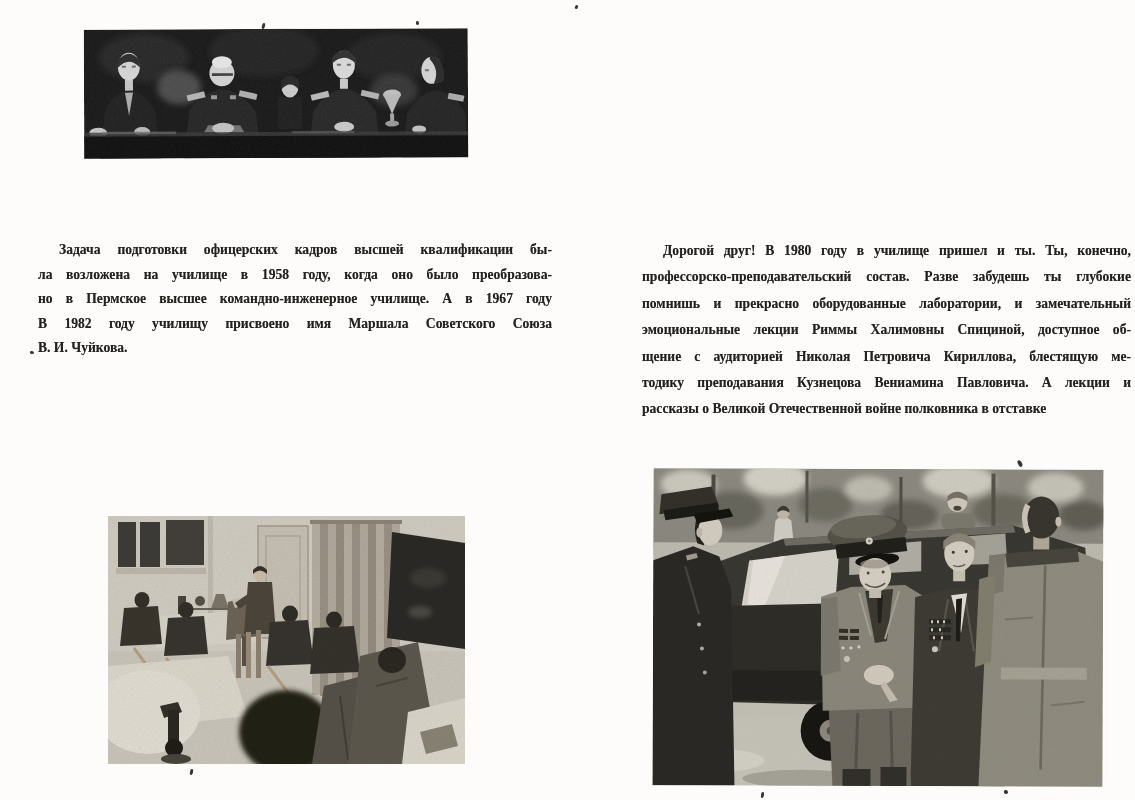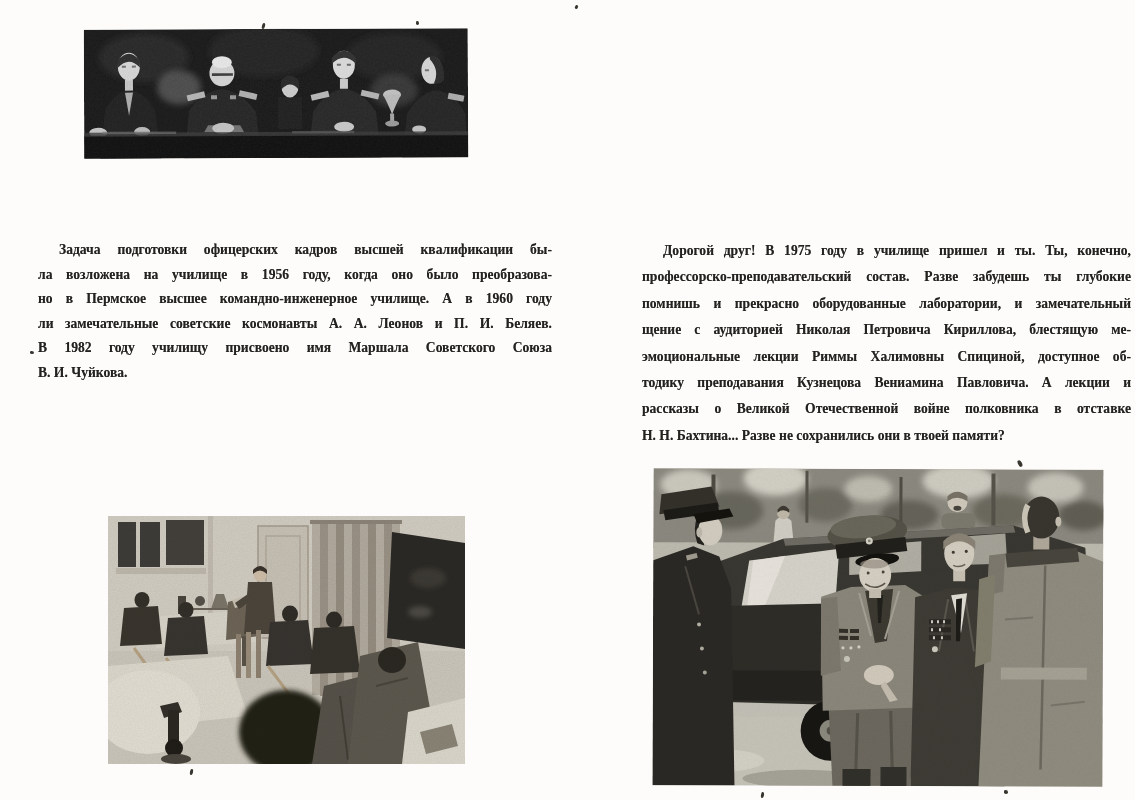--- a/index.html
+++ b/index.html
@@ -123,36 +123,34 @@
       <rect x="0" y="103" width="384" height="4" fill="#393939" opacity=".8"></rect>
       <rect x="18" y="102" width="74" height="2.6" fill="#777777" opacity=".6"></rect>
       <rect x="208" y="102" width="62" height="2.6" fill="#6d6d6d" opacity=".5"></rect>
       <rect width="384" height="129" filter="url(#n1)" opacity=".16"></rect>
       <rect width="384" height="129" filter="url(#n1b)" opacity=".12"></rect>
     </svg>
   </figure>
 
   <section class="textblock tb-left">
       <div class="tline">Задача подготовки офицерских кадров высшей квалификации бы-</div>
-      <div class="tline">ла возложена на училище в 1956 году, когда оно было преобразова-</div>
-      <div class="tline">но в Пермское высшее командно-инженерное училище. А в 1960 году</div>
-      <div class="tline">ли замечательные советские космонавты А. А. Леонов и П. И. Беляев.</div>
+      <div class="tline">ла возложена на училище в 1958 году, когда оно было преобразова-</div>
+      <div class="tline">но в Пермское высшее командно-инженерное училище. А в 1967 году</div>
       <div class="tline">В 1982 году училищу присвоено имя Маршала Советского Союза</div>
       <div class="tline">В. И. Чуйкова.</div>
     </section>
 
   <section class="textblock tb-right">
-      <div class="tline">Дорогой друг! В 1975 году в училище пришел и ты. Ты, конечно,</div>
+      <div class="tline">Дорогой друг! В 1980 году в училище пришел и ты. Ты, конечно,</div>
       <div class="tline">профессорско-преподавательский состав. Разве забудешь ты глубокие</div>
       <div class="tline">помнишь и прекрасно оборудованные лаборатории, и замечательный</div>
+      <div class="tline">эмоциональные лекции Риммы Халимовны Спициной, доступное об-</div>
       <div class="tline">щение с аудиторией Николая Петровича Кириллова, блестящую ме-</div>
-      <div class="tline">эмоциональные лекции Риммы Халимовны Спициной, доступное об-</div>
       <div class="tline">тодику преподавания Кузнецова Вениамина Павловича. А лекции и</div>
       <div class="tline">рассказы о Великой Отечественной войне полковника в отставке</div>
-      <div class="tline">Н. Н. Бахтина... Разве не сохранились они в твоей памяти?</div>
     </section>
 
   <figure class="photo ph-classroom">
     <svg viewBox="0 0 357 248" preserveAspectRatio="none">
       <defs>
         <filter id="b2" x="-30%" y="-30%" width="160%" height="160%">
             <feGaussianBlur stdDeviation="2.5"></feGaussianBlur>
           </filter>
         <filter id="n2">
             <feTurbulence type="fractalNoise" baseFrequency="0.85" numOctaves="2" stitchTiles="stitch"></feTurbulence>

